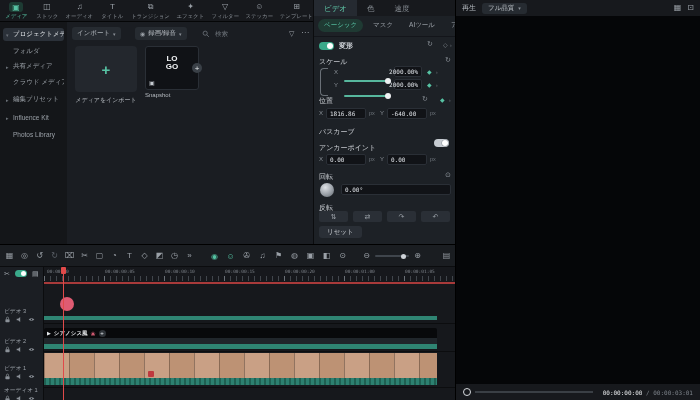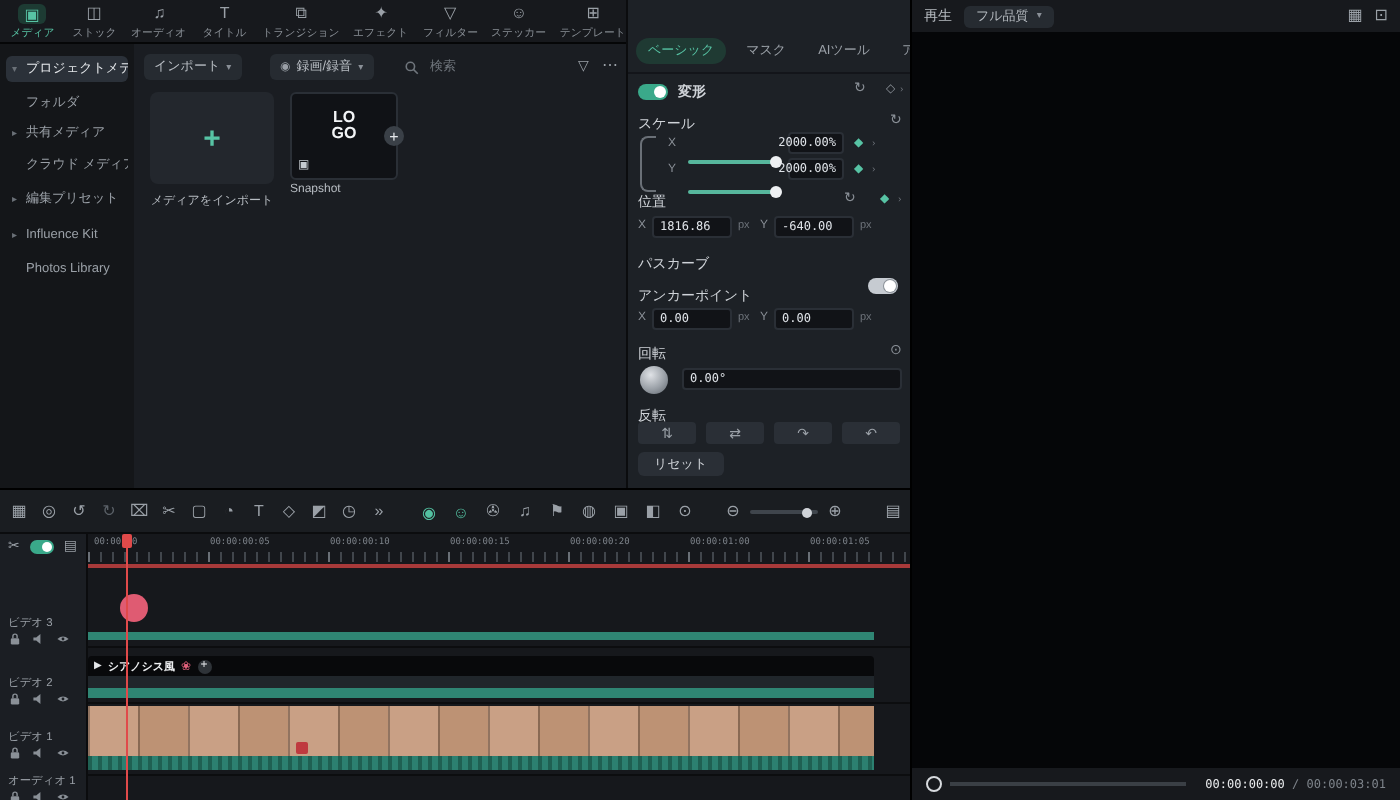--- a/index.html
+++ b/index.html
@@ -223,20 +223,25 @@
         <div>LO</div>
         <div>GO</div>
       </div>
       <span class="thumb-ic">▣</span>
       <div class="tile-add">+</div>
     </div>
     <div class="r tile-label" style="left:78px;top:70px;">Snapshot</div>
   </div>
 
   <div id="props" class="r">
+    <div class="ptab-row">
+      <div class="ptab active">ビデオ</div>
+      <div class="ptab">色</div>
+      <div class="ptab">速度</div>
+    </div>
     <div class="pill-row">
       <div class="pill active">ベーシック</div>
       <div class="pill">マスク</div>
       <div class="pill">AIツール</div>
       <div class="pill">ア</div>
     </div>
     <div class="r" style="left:0;top:36px;width:100%;height:1px;background:#13151a;"></div>
 
     <div class="r toggle tg-on" style="left:5px;top:42px;">
         <div class="knob"></div>

